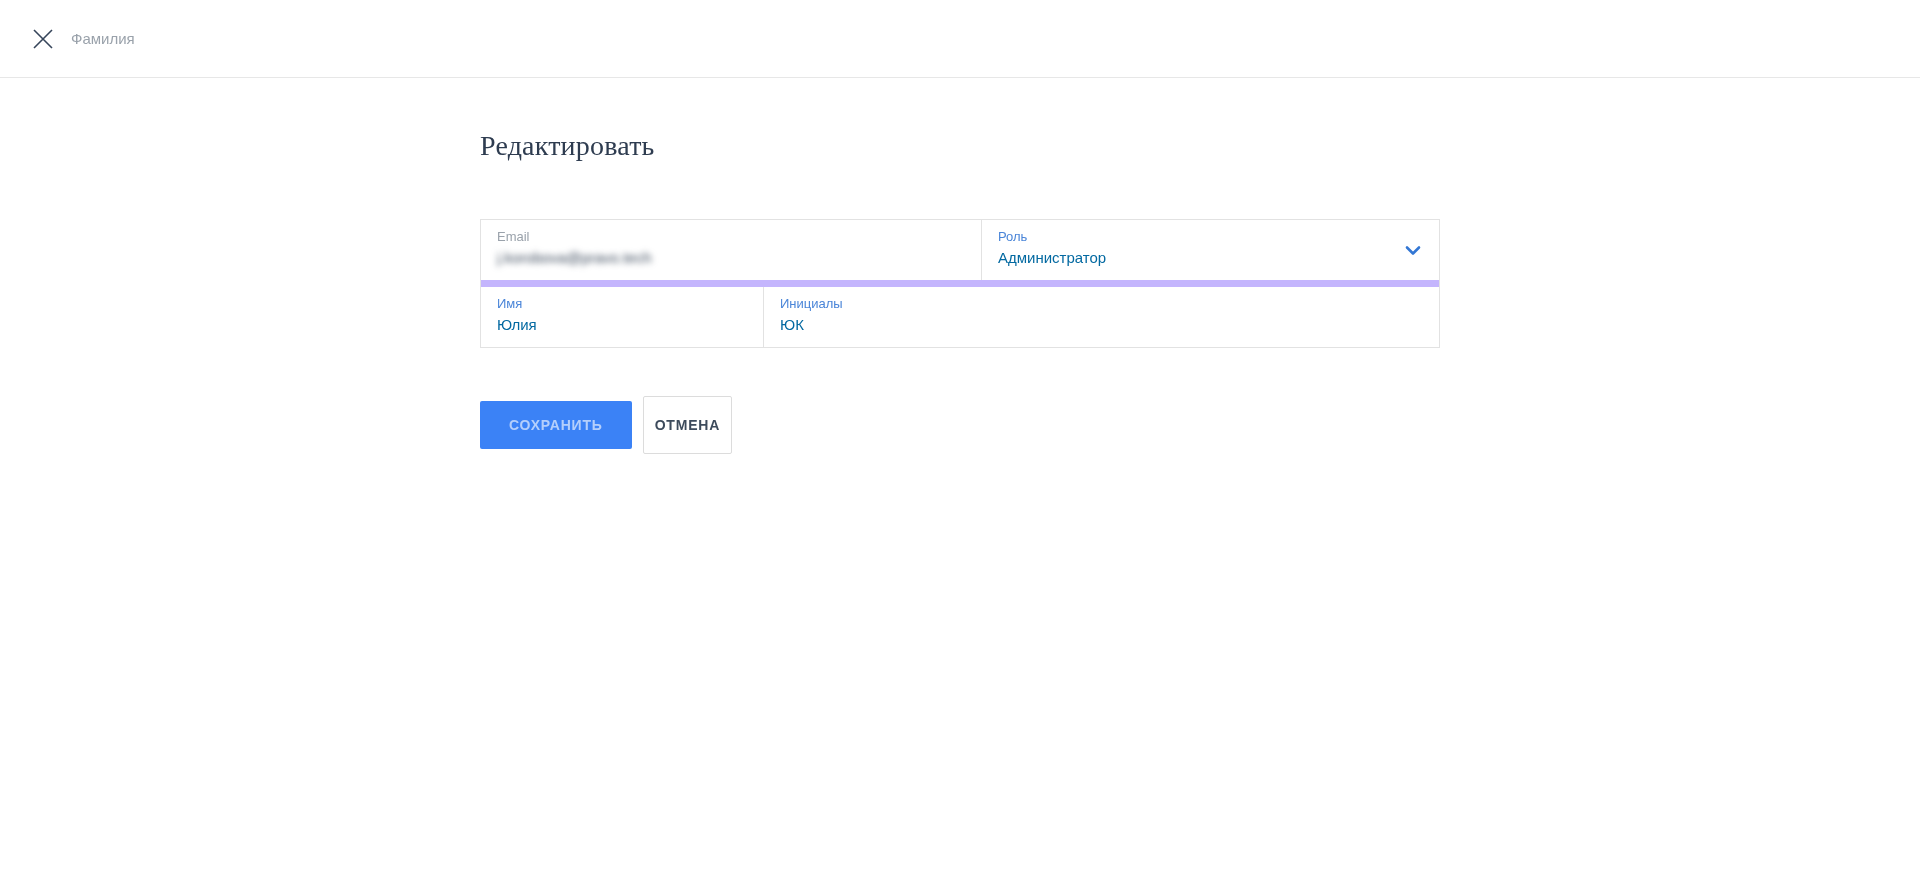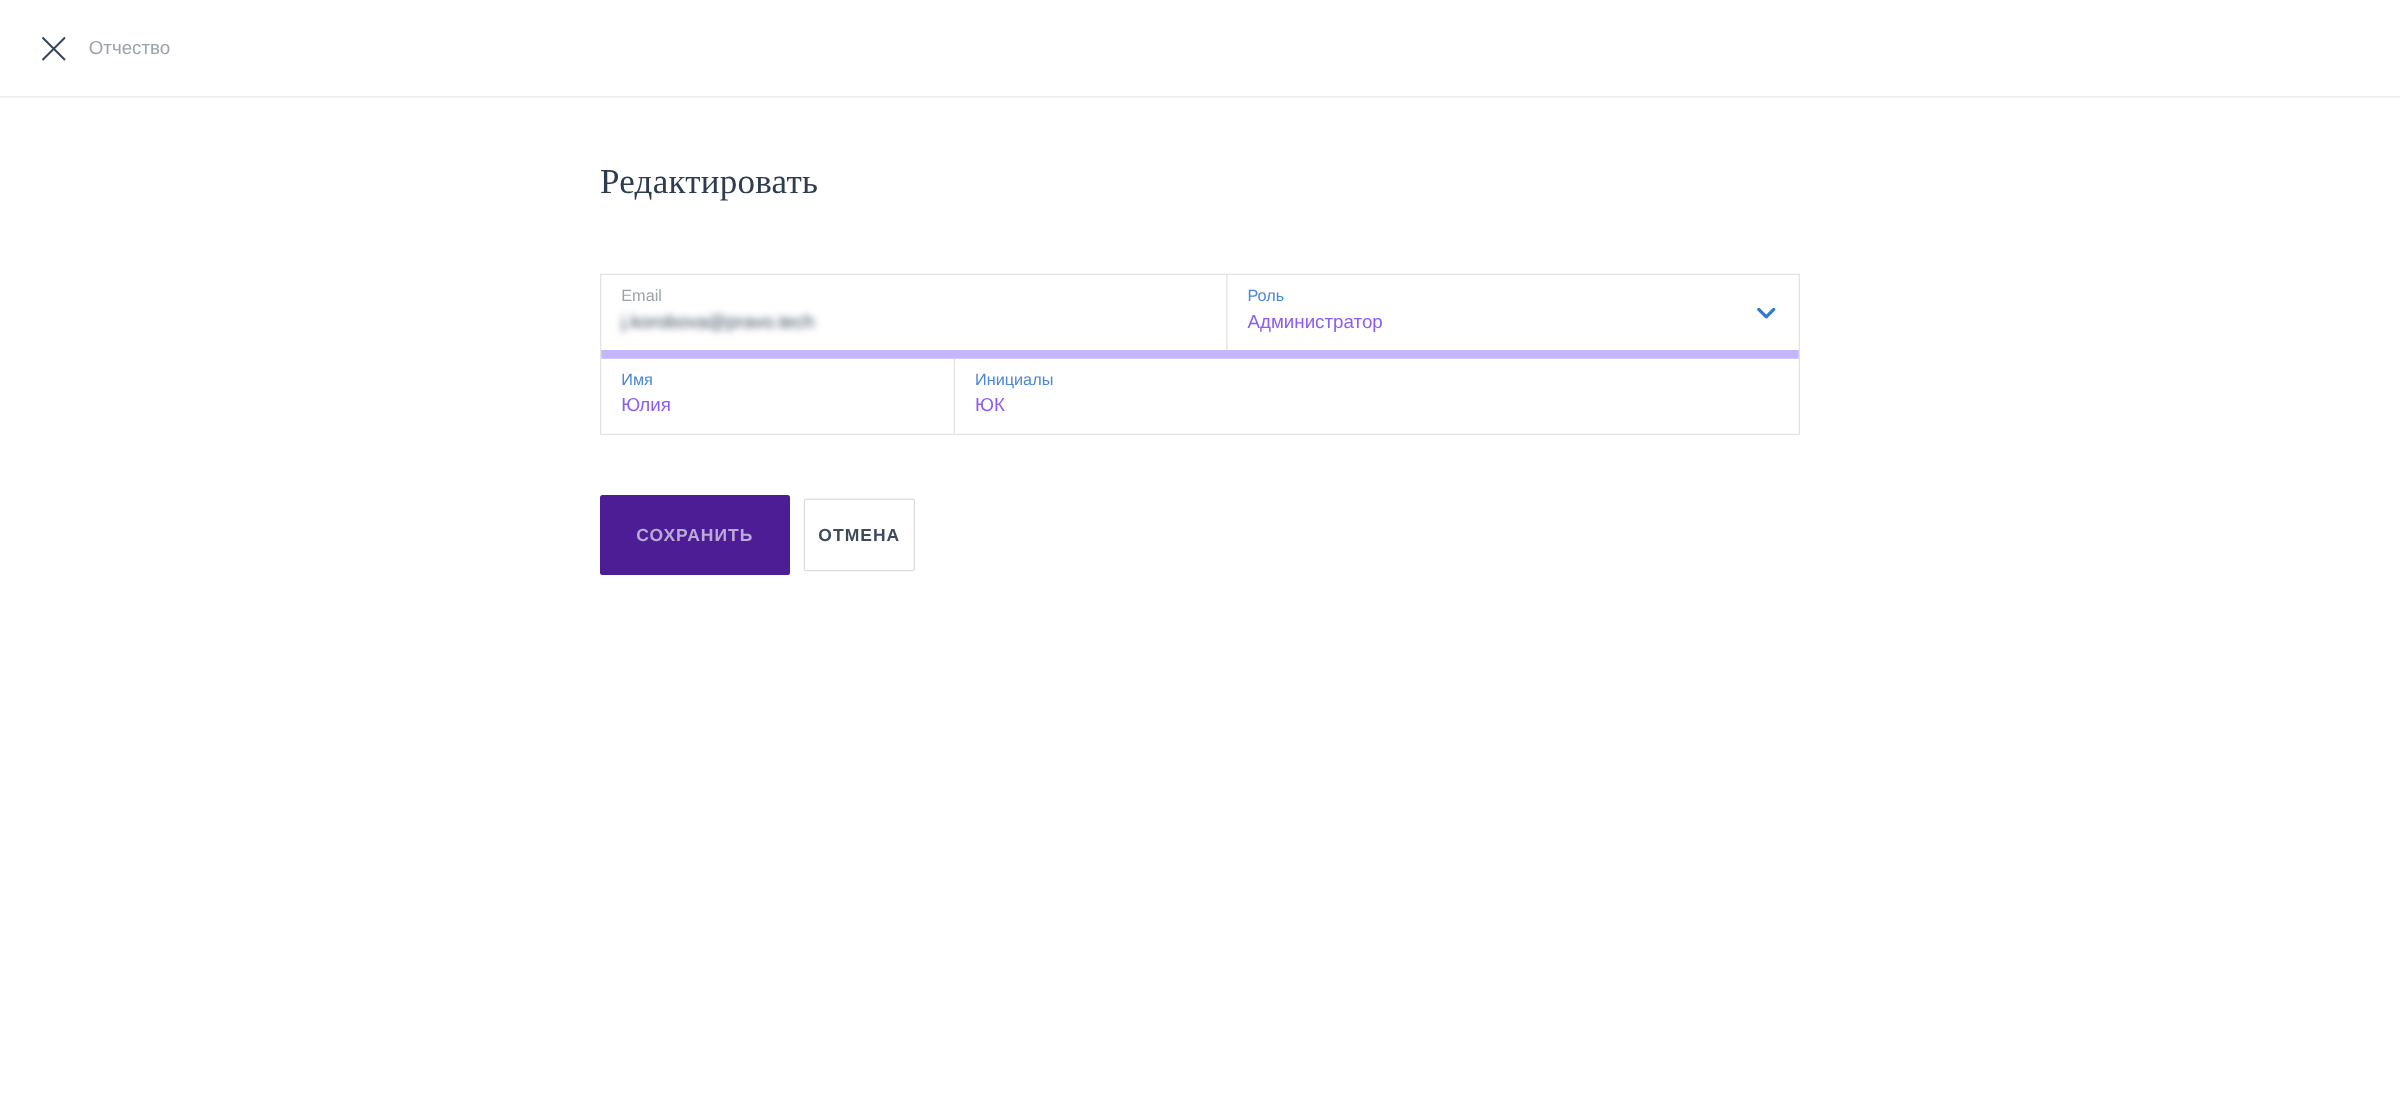--- a/index.html
+++ b/index.html
@@ -75,21 +75,21 @@
   .cell-value, .cell-input {
     display:block;
     width:100%;
     border:none;
     outline:none;
     background:transparent;
     font-family:inherit;
     font-size:15px;
     line-height:20px;
     margin-top:3px;
-    color:#8b5cf6;
+    color:#0369a1;
   }
   .cell-input::placeholder { color:#98a1ab; opacity:1; }
   .cell.placeholder-only {
     display:flex;
     align-items:center;
     padding-top:0;
   }
   .redacted {
     filter:blur(3px);
     color:#3c4a5c;
@@ -116,23 +116,23 @@
   }
   .btn {
     font-family:inherit;
     font-size:14px;
     font-weight:700;
     letter-spacing:0.8px;
     border-radius:2px;
     cursor:pointer;
   }
   .btn-save {
-    height:64px;
+    height:48px;
     padding:0 29px;
-    background:#4c1d95;
+    background:#3b82f6;
     border:none;
     color:rgba(255,255,255,0.62);
   }
   .btn-cancel {
     height:58px;
     padding:0 11px;
     background:#fff;
     border:1px solid #dcdcdc;
     color:#3d4b5c;
   }
@@ -140,21 +140,21 @@
 </head>
 <body>
 
 <header class="topbar">
   <button class="close-btn">
     <span class="close-x">
       <svg width="22" height="22" viewBox="0 0 22 22" fill="none">
         <path d="M2 2 L20 20 M20 2 L2 20" stroke="#36455a" stroke-width="1.6"></path>
       </svg>
     </span>
-    <span class="close-label">Отчество</span>
+    <span class="close-label">Фамилия</span>
   </button>
 </header>
 
 <main class="content">
 
   <h1 class="page-title">Редактировать</h1>
 
   <div class="form-table">
 
     <div class="form-row">

